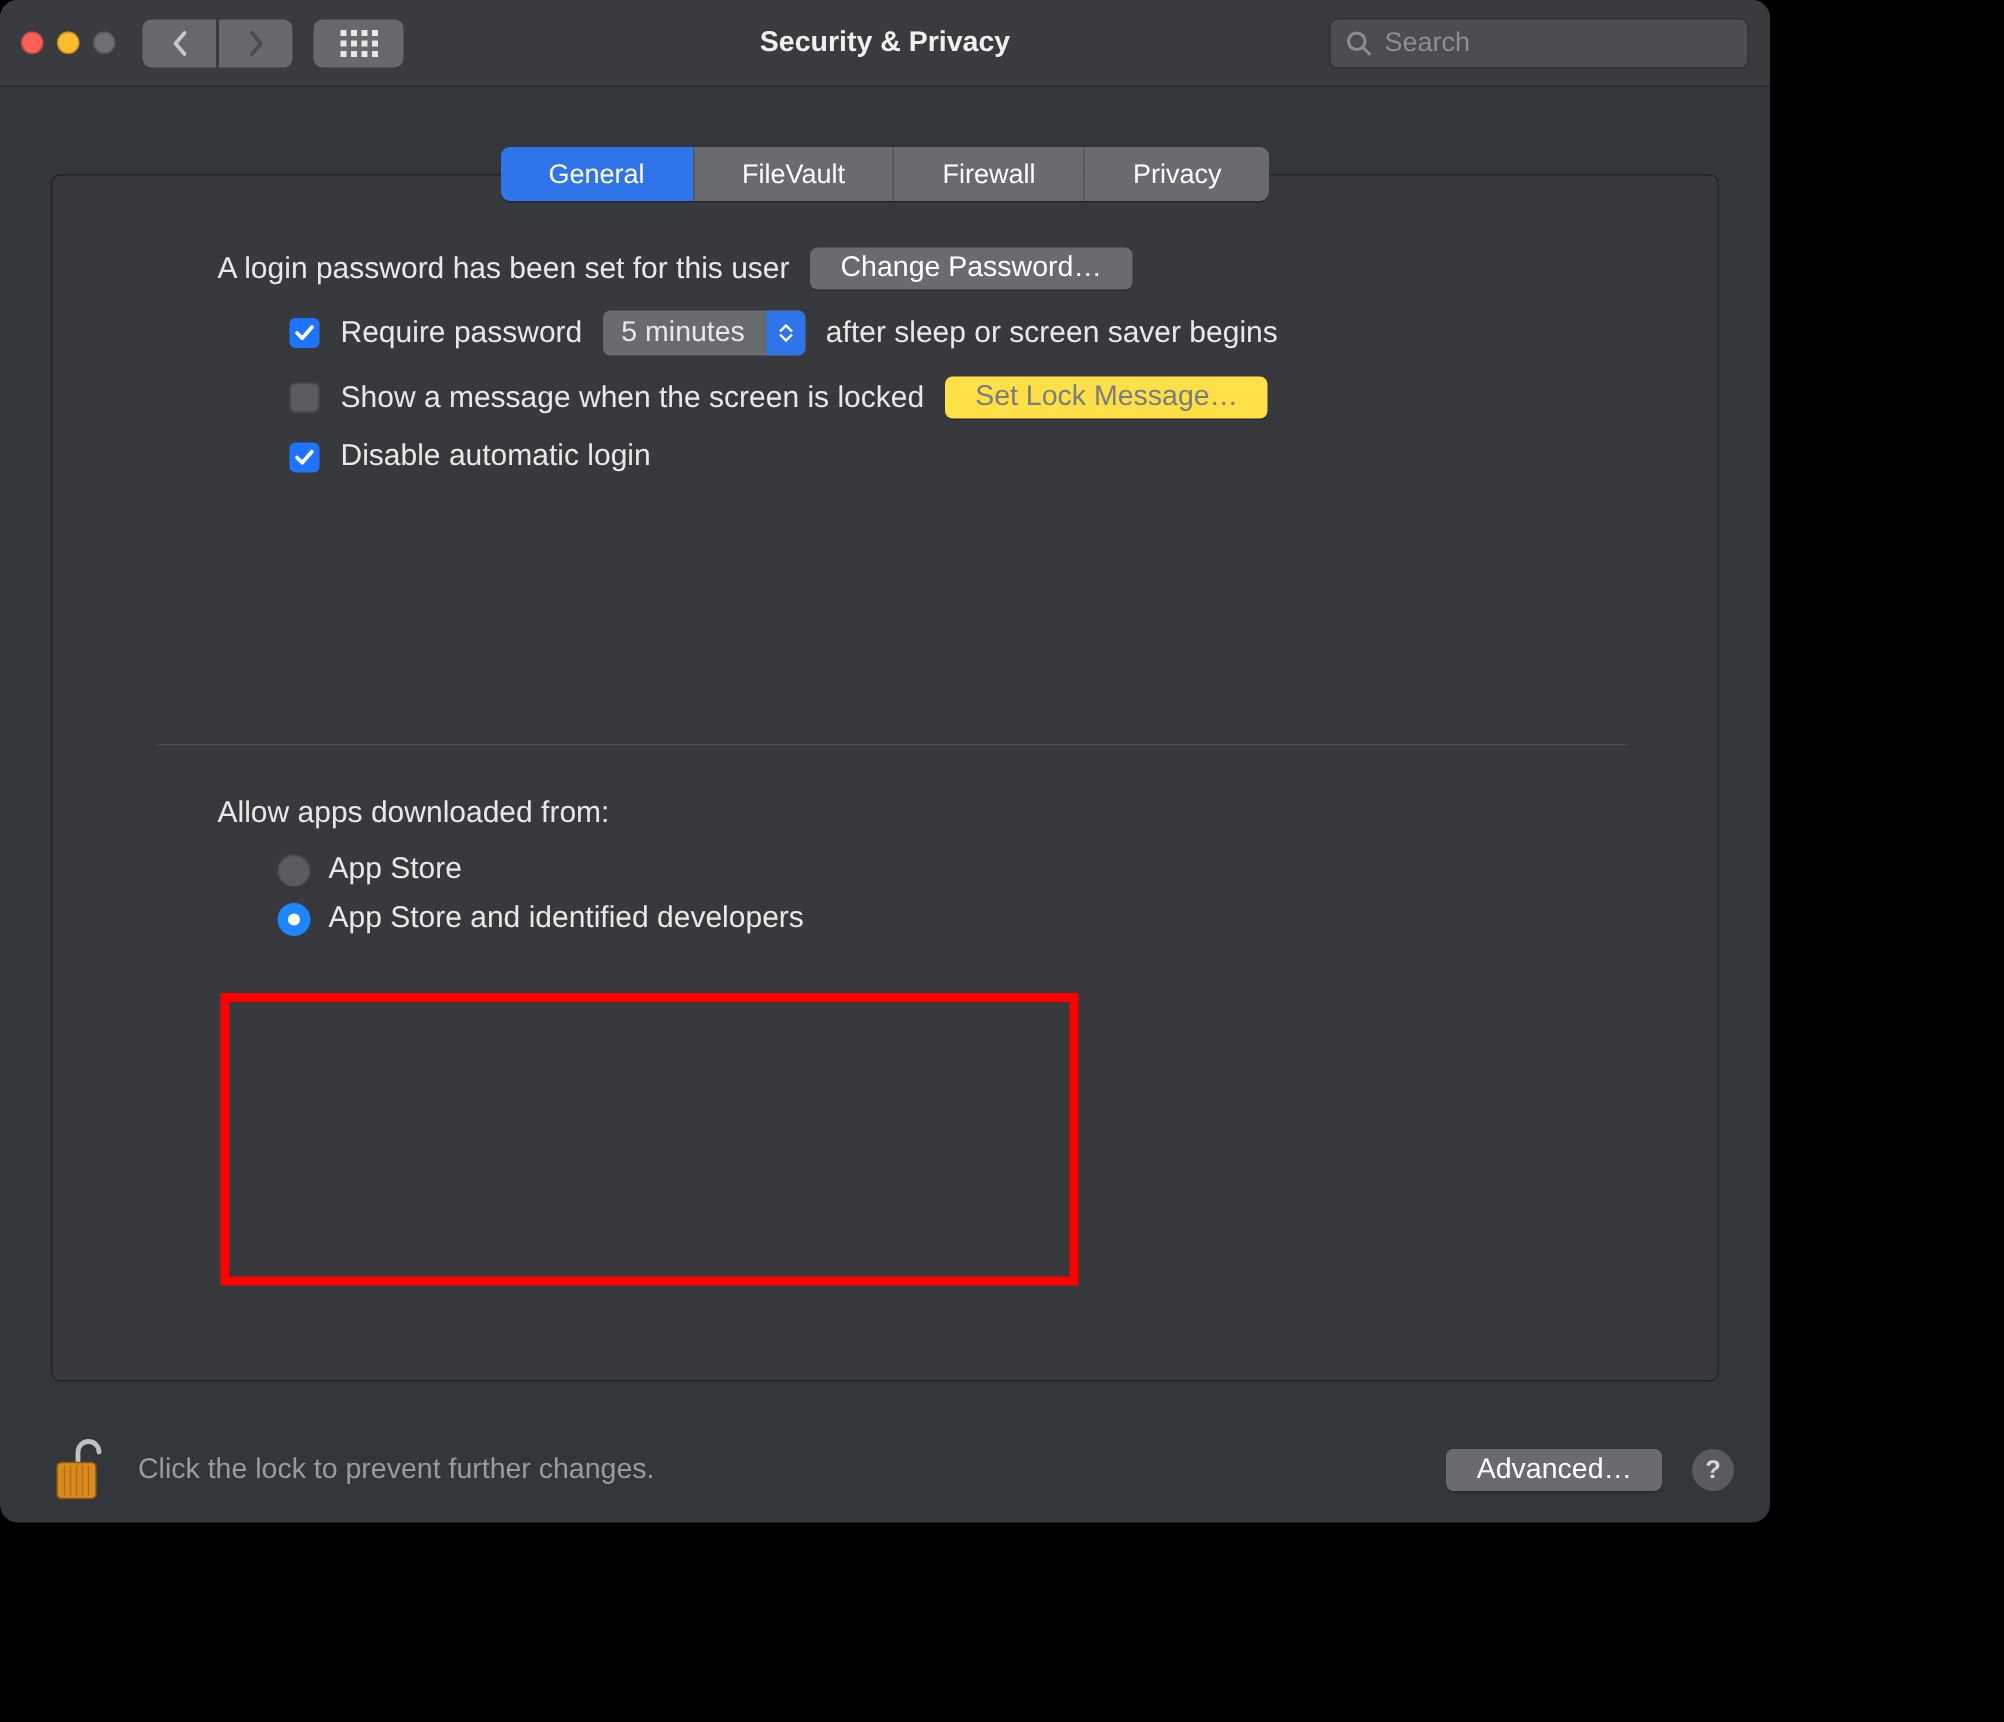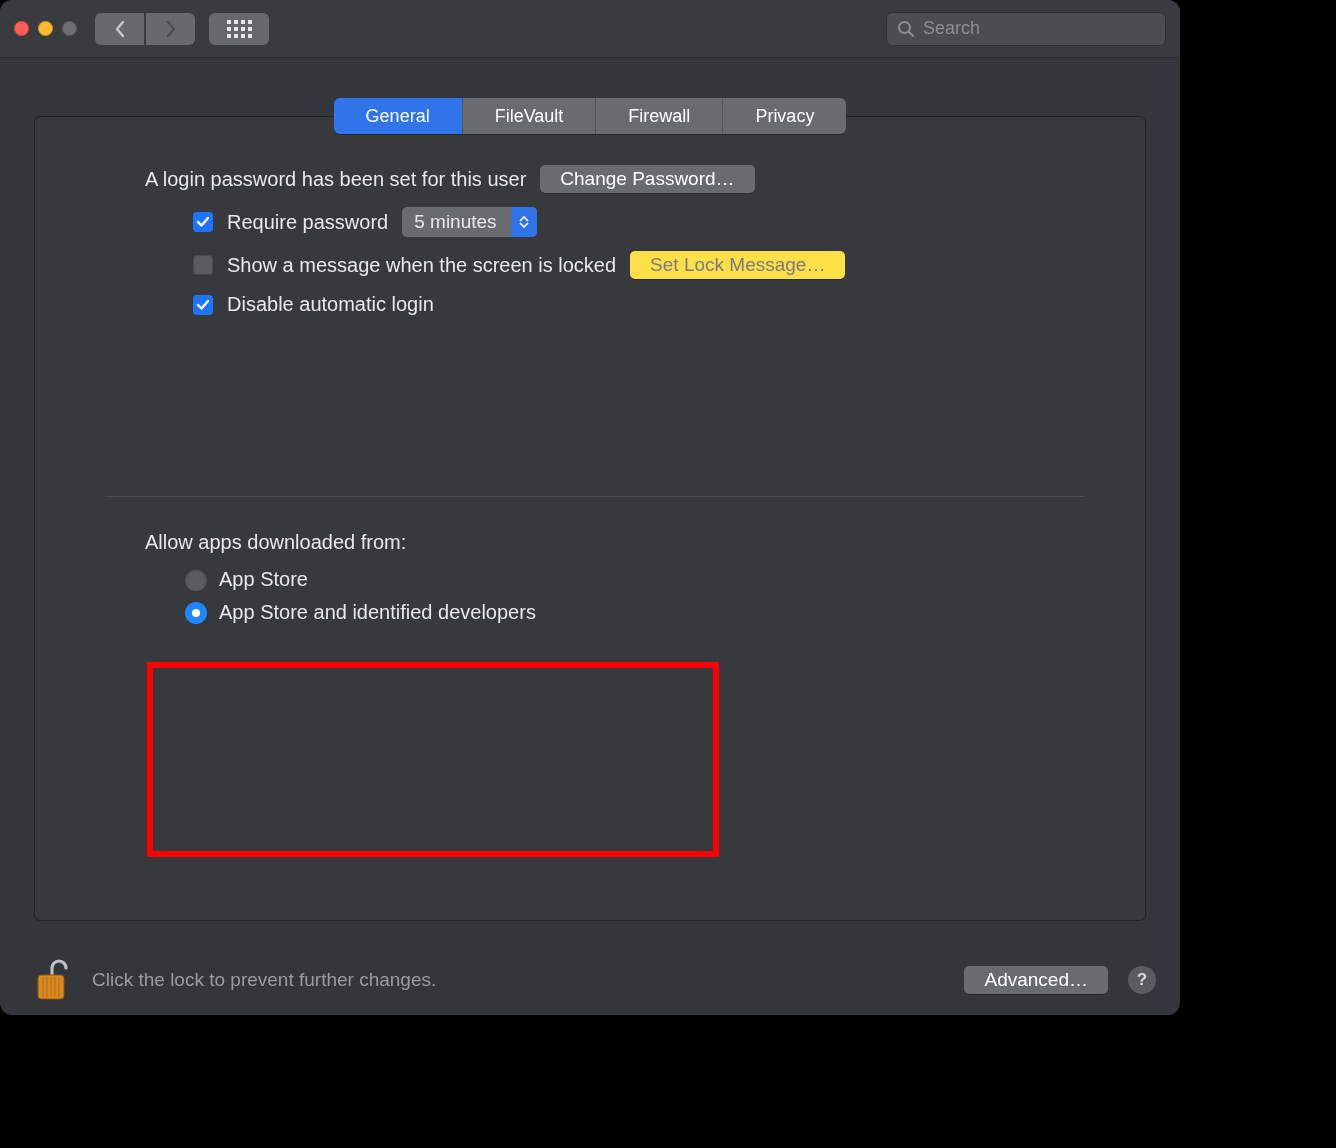--- a/index.html
+++ b/index.html
@@ -194,20 +194,21 @@
         <span></span>
           <span></span>
           <span></span>
           <span></span>
         <span></span>
           <span></span>
           <span></span>
           <span></span>
       </div>
     </div>
+    <div class="title-text">Security &amp; Privacy</div>
     <div class="searchbar">
       <svg width="18" height="18" viewBox="0 0 18 18">
         <circle cx="7.5" cy="7.5" r="5.5" stroke="#8d8e91" stroke-width="2" fill="none"></circle>
         <line x1="12" y1="12" x2="16" y2="16" stroke="#8d8e91" stroke-width="2" stroke-linecap="round"></line>
       </svg>
       <input type="text" placeholder="Search" style="">
     </div>
   </div>
 
   <div class="body">
@@ -238,20 +239,21 @@
           <span class="sel-label">5 minutes</span>
           <span class="stepper">
             <svg width="10" height="6" viewBox="0 0 10 6">
                 <path d="M1 5 L5 1 L9 5" stroke="#fff" stroke-width="1.6" fill="none"></path>
               </svg>
             <svg width="10" height="6" viewBox="0 0 10 6">
                 <path d="M1 1 L5 5 L9 1" stroke="#fff" stroke-width="1.6" fill="none"></path>
               </svg>
           </span>
         </span>
+        <span class="label">after sleep or screen saver begins</span>
       </div>
 
       <div class="row indent">
         <span class="checkbox unchecked"></span>
         <span class="label">Show a message when the screen is locked</span>
         <button class="btn disabled">Set Lock Message…</button>
       </div>
 
       <div class="row indent">
         <span class="checkbox checked">

